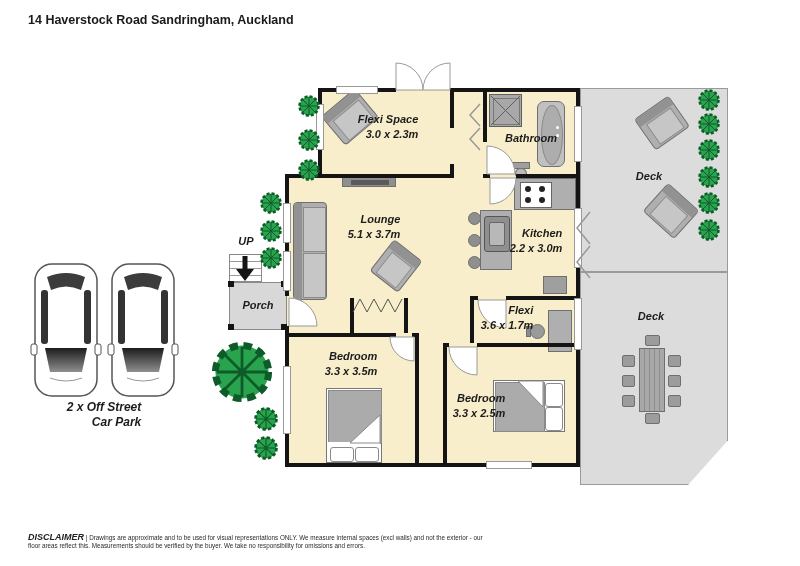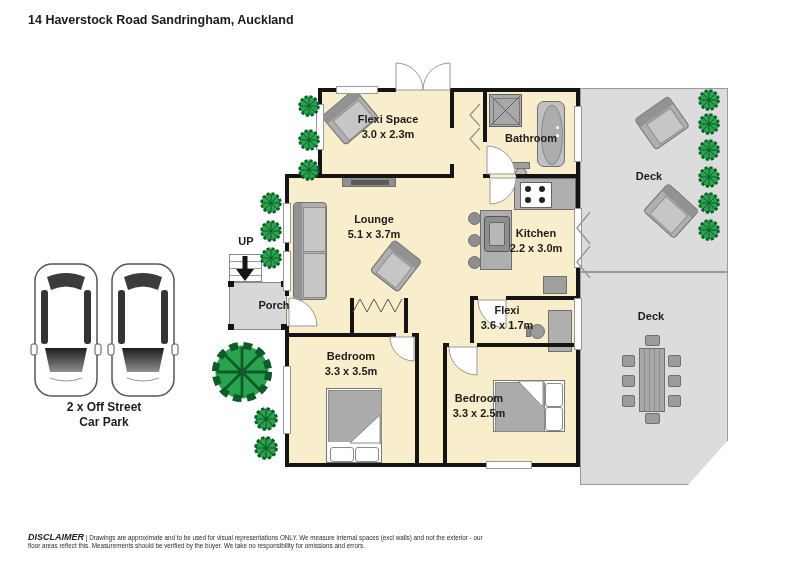--- a/index.html
+++ b/index.html
@@ -7,21 +7,21 @@
           font-family:"Liberation Sans",sans-serif;}
   .title{position:absolute;left:28px;top:13px;font-size:12.5px;font-weight:bold;color:#1a1a1a;}
   .room{position:absolute;background:var(--room-fill,#F8EECB);z-index:1;}
   .deck{position:absolute;background:var(--deck-fill,#DCDCDC);border:1px solid #9a9a9a;box-sizing:border-box;z-index:1;}
   .wall{position:absolute;background:var(--wall,#141414);z-index:3;}
   .win{position:absolute;background:#fff;border:1px solid #999;box-sizing:border-box;z-index:4;}
   .furn{position:absolute;background:#AFAFAF;border:1px solid #6F6F6F;box-sizing:border-box;z-index:2;}
   .furn .seat{position:absolute;background:#C6C6C6;border:1px solid #8a8a8a;}
   .furn .back{position:absolute;background:#929292;}
   .label{position:absolute;transform:translateX(-50%);font-size:11px;font-weight:bold;color:#1c1c1c;
-         text-align:center;line-height:15px;white-space:nowrap;z-index:7;}
+         text-align:right;line-height:15px;white-space:nowrap;z-index:7;font-style:italic;}
   .label span{display:block;}
   .porch{position:absolute;background:#D8D8D8;border:1px solid #8a8a8a;box-sizing:border-box;z-index:1;}
   .post{position:absolute;width:6px;height:6px;background:#141414;z-index:3;}
   .steps{position:absolute;background:#fff;border:1px solid #8a8a8a;box-sizing:border-box;z-index:2;
          background-image:repeating-linear-gradient(to bottom,#fff 0 6px,#9a9a9a 6px 7px);}
   .overlay{position:absolute;left:0;top:0;z-index:6;pointer-events:none;}
   .bush-body{fill:var(--tree-green,#2AA34E);stroke:var(--tree-outline,#0D5B28);}
   .bush-vein{stroke:var(--tree-outline,#0D5B28);stroke-width:1;fill:none;}
   .door{fill:#ffffff;stroke:#999;stroke-width:1;}
   .chev{fill:none;stroke:#999;stroke-width:1.5;}
@@ -265,21 +265,21 @@
     <span>3.6 x 1.7m</span>
   </div>
   <div class="label" style="left:351px;top:349px;">
     <span>Bedroom</span>
     <span>3.3 x 3.5m</span>
   </div>
   <div class="label" style="left:479px;top:391px;">
     <span>Bedroom</span>
     <span>3.3 x 2.5m</span>
   </div>
-  <div class="label" style="left:274px;top:298px;">
+  <div class="label" style="left:258px;top:298px;">
     <span>Porch</span>
   </div>
   <div class="label" style="left:649px;top:169px;">
     <span>Deck</span>
   </div>
   <div class="label" style="left:651px;top:309px;">
     <span>Deck</span>
   </div>
   <div class="label" style="left:246px;top:234px;">
     <span>UP</span>

